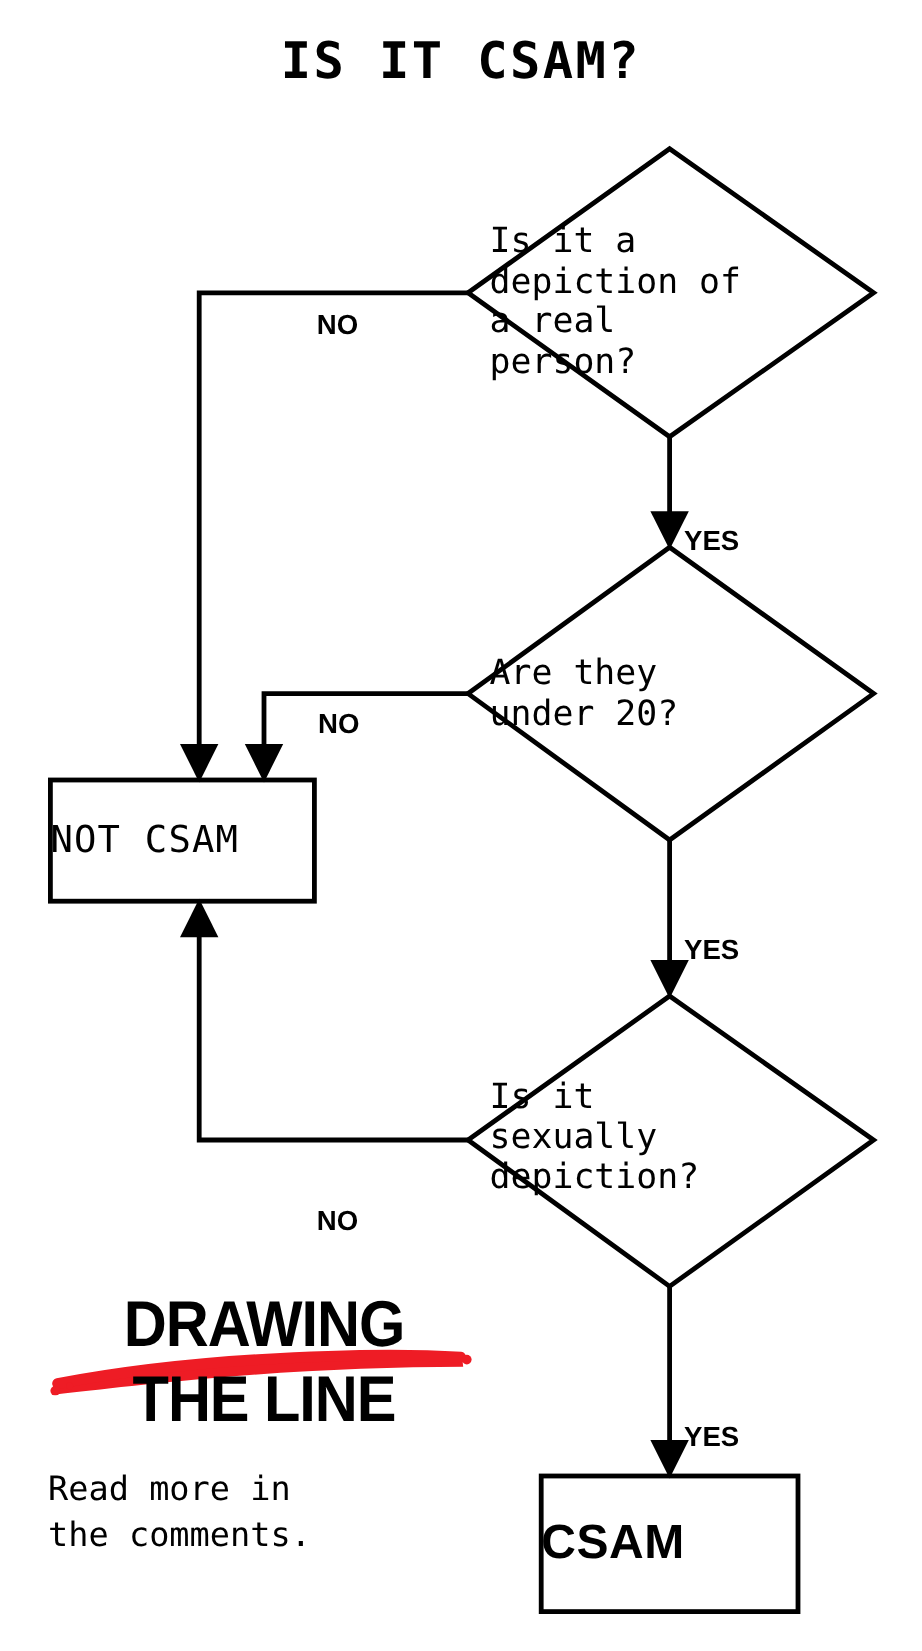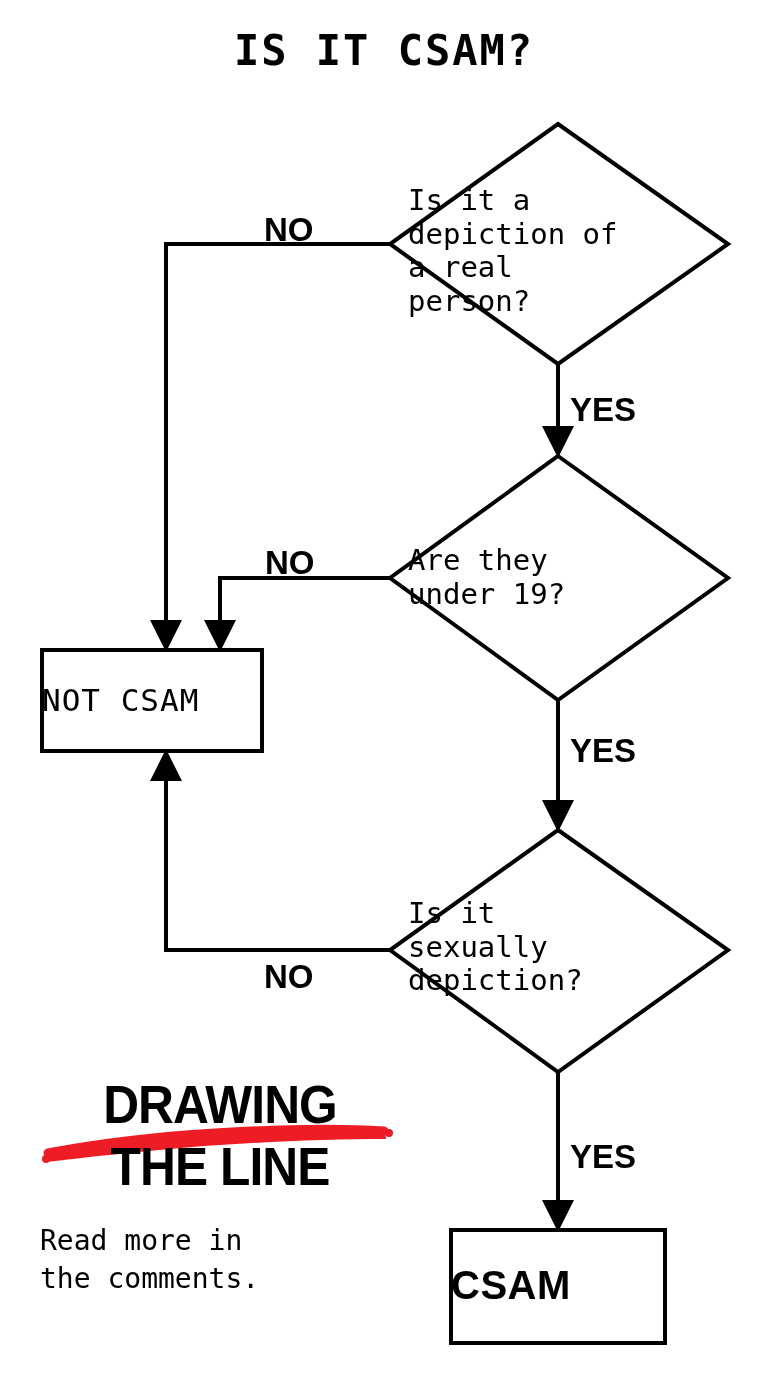--- a/index.html
+++ b/index.html
@@ -77,24 +77,25 @@
   .box-text-bold {
     font-family: "Liberation Sans", sans-serif;
     font-weight: bold;
     font-size: 40px;
     letter-spacing: 0.5px;
   }
   .edge-label {
     position: absolute;
     font-family: "Liberation Sans", sans-serif;
     font-weight: bold;
-    font-size: 33px;
+    font-size: 23px;
     color: #000000;
     white-space: pre;
     letter-spacing: 0px;
+    margin-top: 46px;
   }
   .logo {
     position: absolute;
     left: 40px;
     top: 1073px;
     width: 360px;
     height: 220px;
   }
   .logo-line {
     font-family: "Liberation Sans", sans-serif;
@@ -179,21 +180,21 @@
     <path class="conn" d="M 558 1068 L 558 1208"></path>
     <polygon class="arrowhead" points="558,1228 542,1196 574,1196"></polygon>
   </svg>
 
   <div class="node-text diamond-text" style="left:408px; top:180px; width:300px;">Is it a
 depiction of
 a real
 person?</div>
 
   <div class="node-text diamond-text" style="left:408px; top:540px; width:300px;">Are they
-under 19?</div>
+under 20?</div>
 
   <div class="node-text diamond-text" style="left:408px; top:893px; width:300px;">Is it
 sexually
 depiction?</div>
 
   <div class="node-text box-text-mono" style="left:42px; top:679px; width:220px;">NOT CSAM</div>
 
   <div class="node-text box-text-bold" style="left:451px; top:1258px; width:214px;">CSAM</div>
 
   <div class="edge-label" style="left:264px; top:207px;">NO</div>

